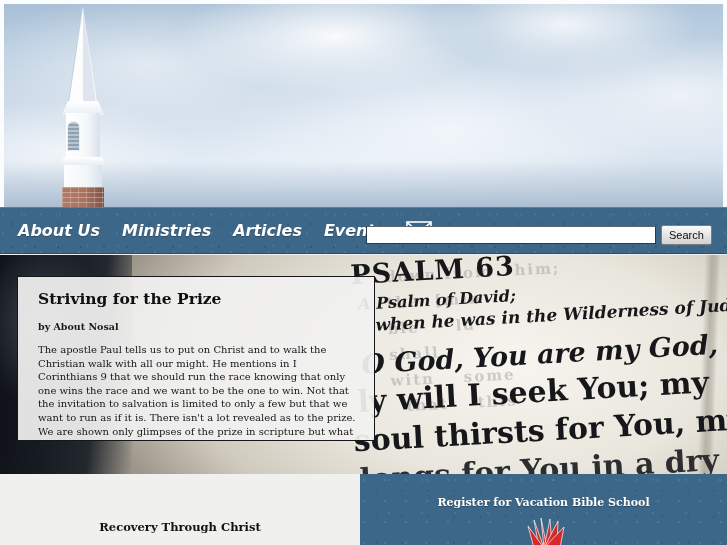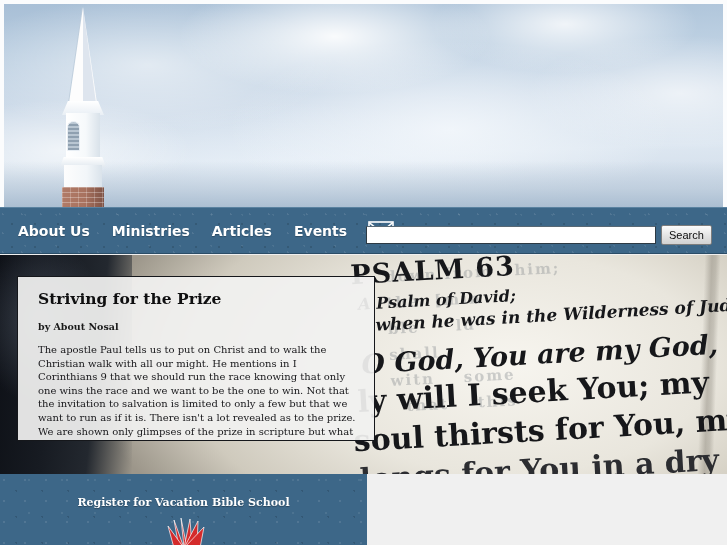--- a/index.html
+++ b/index.html
@@ -133,22 +133,23 @@
     background-size: 19px 19px, 23px 23px, 31px 31px;
     border-top: 1px solid #5a82a0;
     border-bottom: 1px solid #2b4d67;
     display: flex;
     align-items: center;
   }
   .nav-links { display: flex; align-items: center; margin-left: 7px; }
   .nav-link {
     color: #ffffff;
     font-family: "DejaVu Sans", "Liberation Sans", sans-serif;
-    font-size: 14px;
-    font-weight: bold;
+    font-size: 16px;
+    font-weight: bold;
+    font-style: italic;
     text-decoration: none;
     padding: 4px 11px;
     white-space: nowrap;
     cursor: pointer;
     text-shadow: 0 1px 1px rgba(0,0,0,.25);
     text-align: right;
   }
   .nav-mail {
     display: inline-flex;
     align-items: center;
@@ -410,20 +411,23 @@
 
     <div class="article-card">
       <h2 class="article-title">Striving for the Prize</h2>
       <div class="article-byline">by About Nosal</div>
       <p class="article-body">The apostle Paul tells us to put on Christ and to walk the Christian walk with all our might. He mentions in I Corinthians 9 that we should run the race knowing that only one wins the race and we want to be the one to win. Not that the invitation to salvation is limited to only a few but that we want to run as if it is. There isn't a lot revealed as to the prize. We are shown only glimpses of the prize in scripture but what an awesome prize awaits all those who will run the...</p>
 
     </div>
   </div>
 
   <div class="bottom">
+    <div class="panel-left">
+      <div class="panel-left-title">Recovery Through Christ</div>
+    </div>
     <div class="panel-right">
       <div class="panel-right-title">Register for Vacation Bible School</div>
       <div class="vbs-burst">
         <svg width="60" height="30" viewBox="0 0 60 30" aria-hidden="true">
           <g fill="#d42a2a" stroke="#ffffff" stroke-width="0.7">
             <path d="M30 30 L20 2 L25 30 Z"></path>
             <path d="M30 30 L27 0 L33 30 Z"></path>
             <path d="M30 30 L36 1 L38 30 Z"></path>
             <path d="M30 30 L44 3 L43 30 Z"></path>
             <path d="M30 30 L14 8 L20 30 Z"></path>

